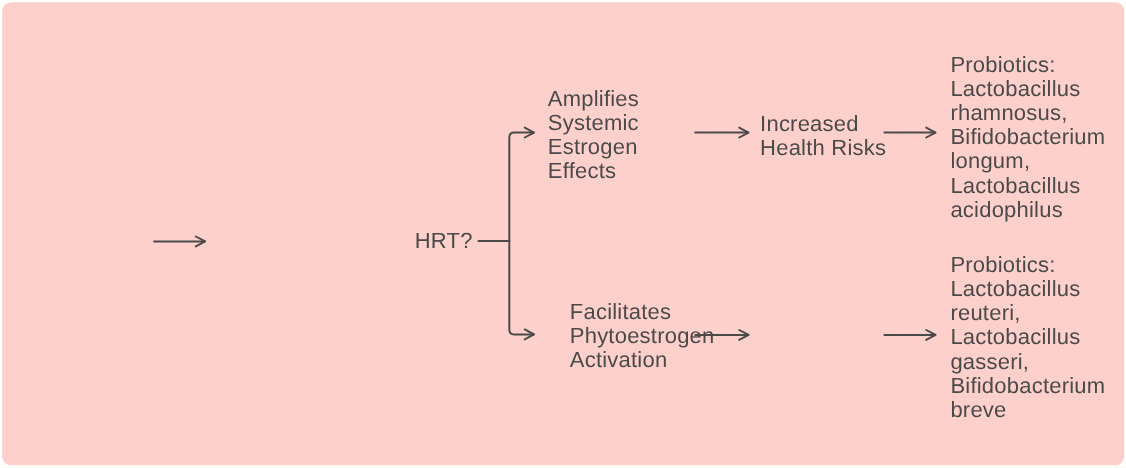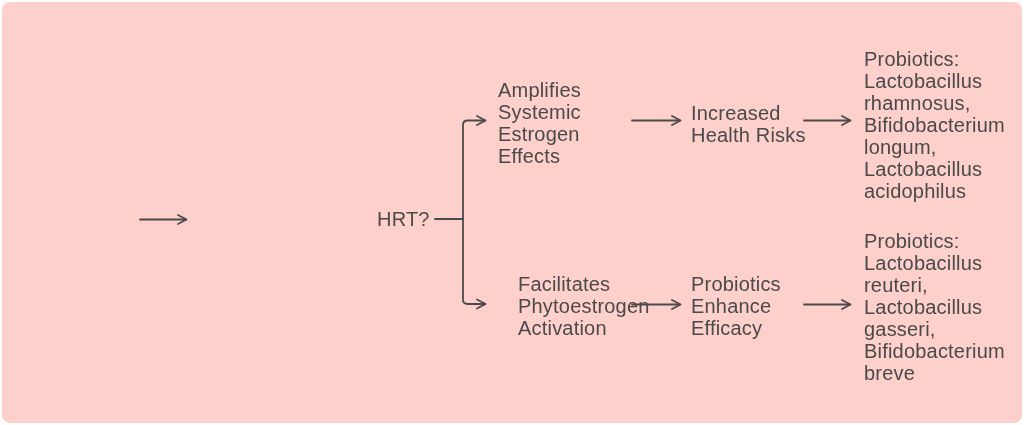--- a/index.html
+++ b/index.html
@@ -102,23 +102,20 @@
 rhamnosus,
 Bifidobacterium
 longum,
 Lactobacillus
 acidophilus</div>
 
     <div class="node n-facilitates">Facilitates
 Phytoestrogen
 Activation</div>
 
-    <div class="node n-enhance">Probiotics
-Enhance
-Efficacy</div>
 
     <div class="node n-prob-bottom">Probiotics:
 Lactobacillus
 reuteri,
 Lactobacillus
 gasseri,
 Bifidobacterium
 breve</div>
 
   </div>

